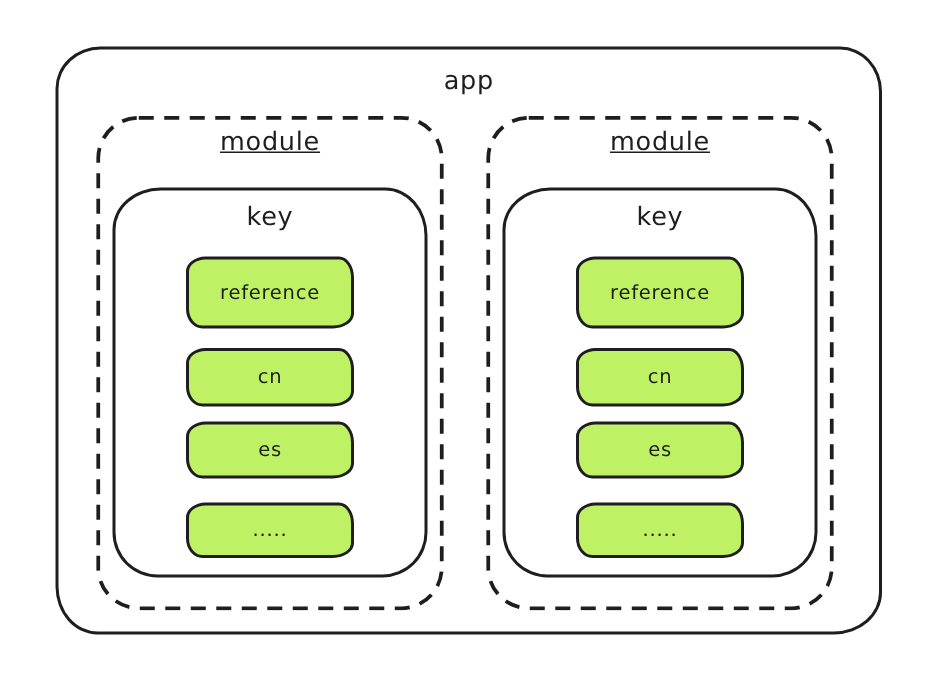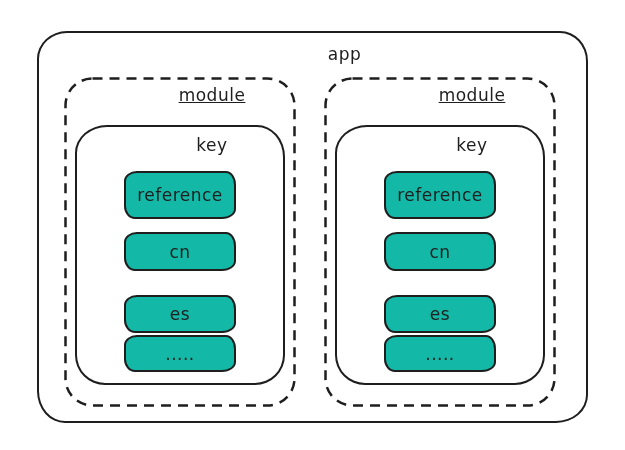--- a/index.html
+++ b/index.html
@@ -19,21 +19,20 @@
   .node-label {
     position: absolute;
     left: 0;
     width: 100%;
     text-align: center;
     font-size: 17px;
     line-height: 20px;
     color: #1e1e1e;
     letter-spacing: 0.5px;
     user-select: none;
-    padding-left: 32px;
   }
   
   .app-box {
     position: absolute;
     left: 37px;
     top: 31px;
     width: 551px;
     height: 392px;
     border: 2.5px solid #1e1e1e;
     border-radius: 30px 28px 32px 28px / 28px 30px 28px 32px;
@@ -78,32 +77,32 @@
 
   
   .item-box {
     position: absolute;
     left: 50%;
     transform: translateX(-50%);
     width: 112px;
     border: 2.5px solid #1e1e1e;
     border-radius: 13px 10px 14px 11px / 10px 14px 10px 13px;
     box-sizing: border-box;
-    background: #14b8a6;
+    background: #bef264;
     display: flex;
     align-items: center;
     justify-content: center;
-    font-size: 17px;
+    font-size: 13px;
     letter-spacing: 0.5px;
     color: #1e1e1e;
     user-select: none;
   }
   .item-1 { top: 44px;  height: 48px; }
   .item-2 { top: 105px; height: 39px; justify-content: center; }
-  .item-3 { top: 168px; height: 38px; }
+  .item-3 { top: 154px; height: 38px; }
   .item-4 { top: 208px; height: 37px; }
 </style>
 </head>
 <body>
 
 <div class="canvas">
   <div class="app-box">
     <div class="node-label app-label">app</div>
 
     <div class="module-box module-left">

